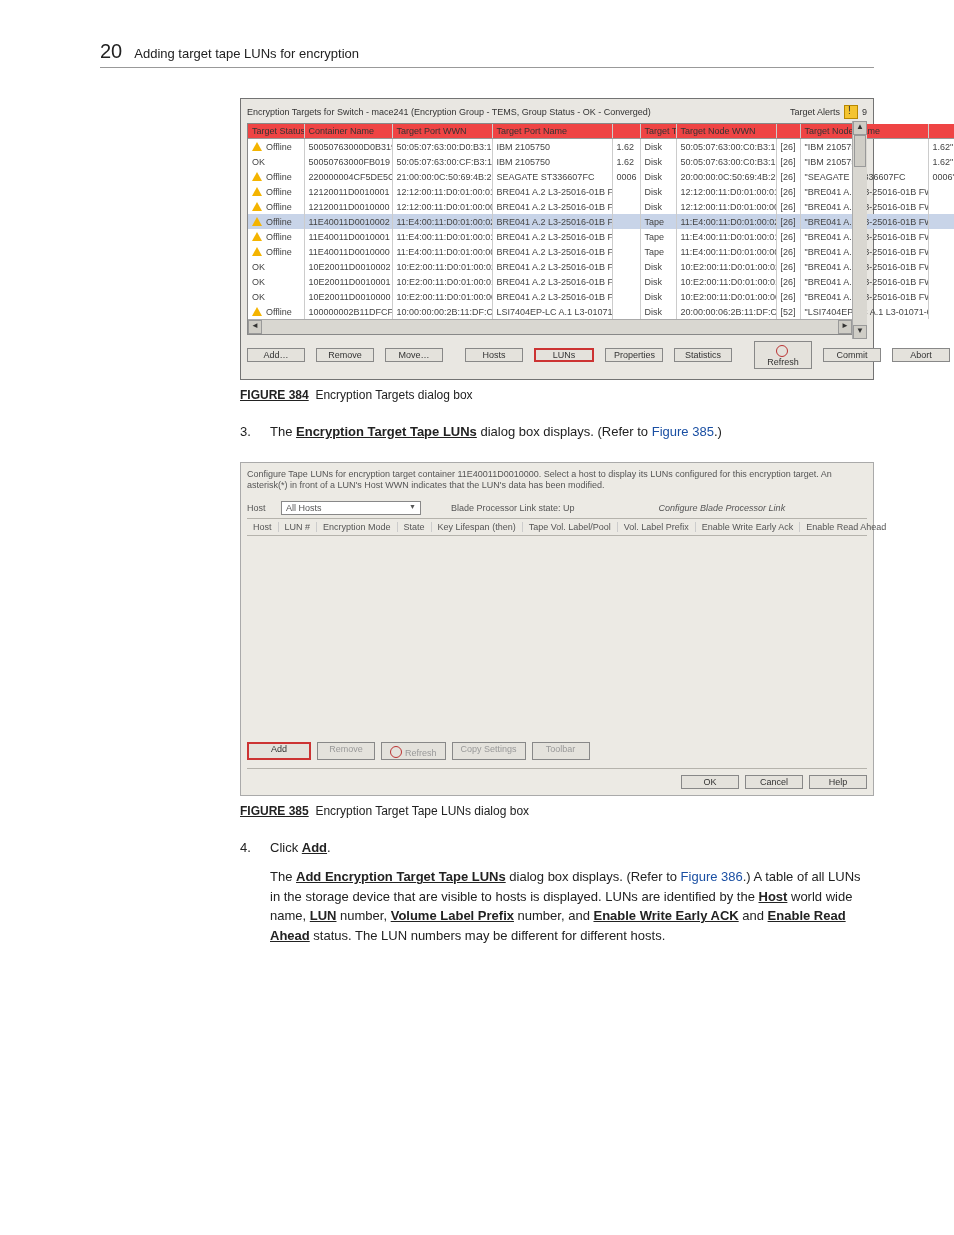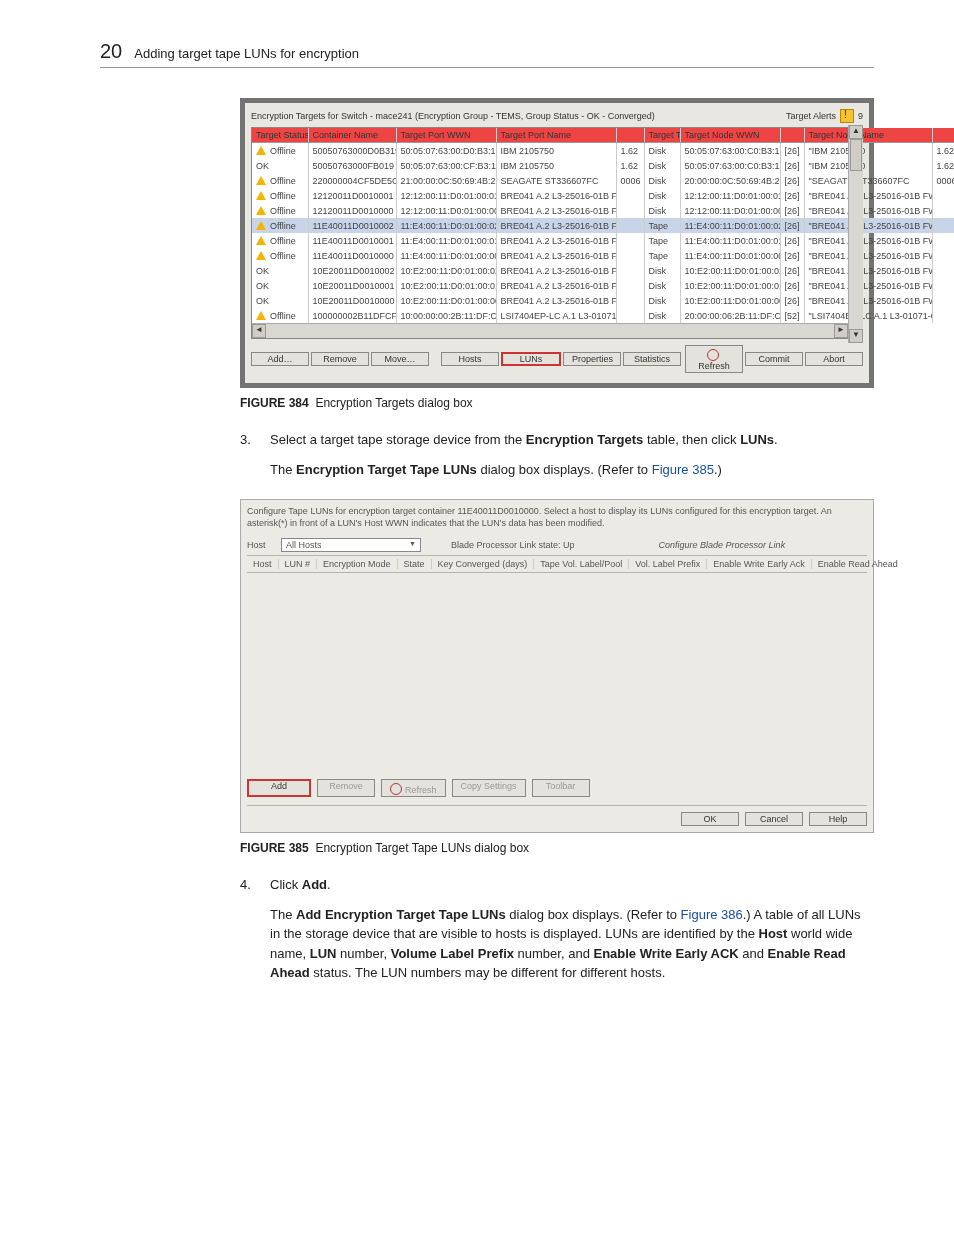--- a/index.html
+++ b/index.html
@@ -34,27 +34,27 @@
   .step {
     display: flex;
     margin: 0 0 10px 140px;
     gap: 14px;
     line-height: 1.5;
   }
   .step-num { min-width: 16px; }
   .step .body { flex: 1; }
   .step .body p { margin: 0 0 10px 0; }
   .link { color: #1a4fa3; }
-  b { font-weight: bold; }
+  b { font-weight: bold; text-decoration: underline; }
 
   
   .panel384 {
     margin-left: 140px;
     margin-right: 0;
-    border: 5px solid #737373;
+    border: 1px solid #737373;
     background: #e9e7e2;
     font-family: Tahoma, Arial, sans-serif;
     font-size: 9px;
     color: #333;
     position: relative;
     padding: 6px 6px 10px 6px;
     box-sizing: border-box;
   }
   .panel384 .title-row {
     display: flex;
@@ -110,21 +110,21 @@
   .scroll-y .thumb{ position:absolute; left:1px; right:1px; top:14px; height:30px; background:#cfcdc6; border:1px solid #999;}
   .scroll-y .down{ position:absolute; bottom:0; left:0; right:0;}
   .scroll-x {
     height:14px; background:#d9d7d1; border-top:1px solid #aaa; margin-top:0;
     display:flex; justify-content:space-between;
   }
   .scroll-x .l, .scroll-x .r{
     width:12px; background:#cfcdc6; border:1px solid #999; font-size:8px;
     text-align:center; line-height:10px;
   }
-  .btn-row { margin-top:6px; display:flex; gap:2px; align-items:center;}
+  .btn-row { margin-top:6px; display:flex; gap:11px; align-items:center;}
   .btn-row .spacer{flex:1;}
   .btn {
     border:1px solid #888; background:#e4e2dc; padding:1px 8px;
     font-size:9px; color:#333; min-width:40px; text-align:center;
   }
   .btn.disabled{ color:#999; }
   .btn.LUNs{ border:2px solid #c33; padding:0px 8px;}
   .refresh-icon{
     display:inline-block; width:10px;height:10px; border:1px solid #b33;
     border-radius:50%; margin-right:3px; position:relative; top:2px;
@@ -387,44 +387,41 @@
 </div>
 
 <div class="figure-caption">
   <b>FIGURE 384</b>&nbsp;&nbsp;<span>Encryption Targets dialog box</span>
 </div>
 
 <div class="step">
   <div class="step-num">3.</div>
   <div class="body">
     <p>
-      <span>Select a target tape storage device from the </span><b>Encryption Targets</b><span> table, then click </span><b>LUNs</b><span>.</span>
-    </p>
-    <p>
       <span>The </span><b>Encryption Target Tape LUNs</b><span> dialog box displays. (Refer to </span><span class="link">Figure 385</span><span>.)</span>
     </p>
   </div>
 </div>
 
 <div class="panel385">
   <div class="desc">Configure Tape LUNs for encryption target container 11E40011D0010000. Select a host to display its LUNs configured for this encryption target. An asterisk(*) in front of a LUN's Host WWN indicates that the LUN's data has been modified.</div>
   <div class="host-row">
     <span class="lbl">Host</span>
     <span class="sel">
         <span>All Hosts</span>
       </span>
     <span class="bp">Blade Processor Link state: Up</span>
     <span class="cfg">Configure Blade Processor Link</span>
   </div>
   <div class="cols" id="cols385">
       <div>Host</div>
       <div>LUN #</div>
       <div>Encryption Mode</div>
       <div>State</div>
-      <div>Key Converged (days)</div>
+      <div>Key Lifespan (then)</div>
       <div>Tape Vol. Label/Pool</div>
       <div>Vol. Label Prefix</div>
       <div>Enable Write Early Ack</div>
       <div>Enable Read Ahead</div>
     </div>
   <div class="list-area"></div>
   <div class="btn-row2">
     <span class="btn Add">Add</span>
     <span class="btn disabled">Remove</span>
     <span class="btn disabled"><span class="refresh-icon"></span><span>Refresh</span></span>

